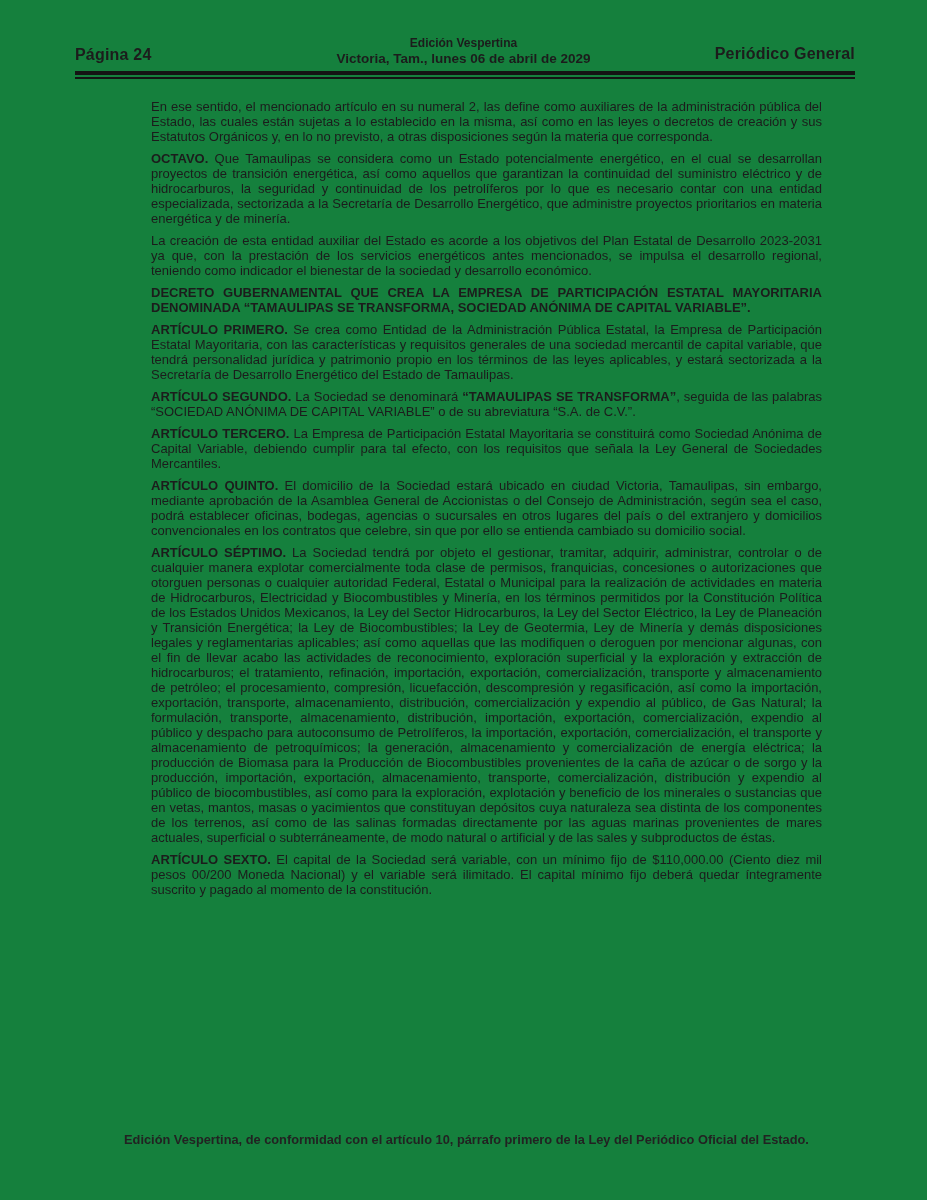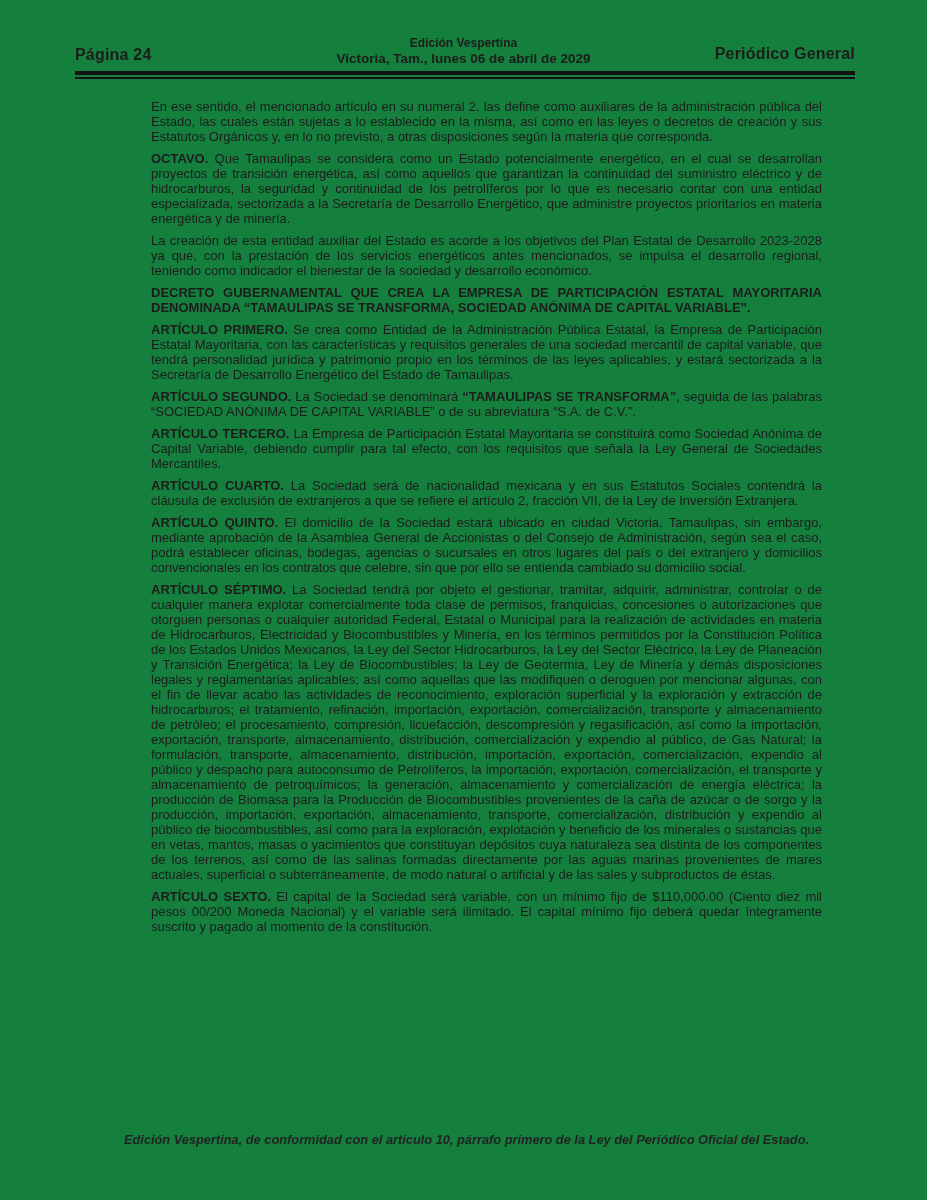--- a/index.html
+++ b/index.html
@@ -37,21 +37,21 @@
     text-align:justify;
     margin-left:34px;
   }
   .content p{margin:0 0 7px 0;}
   .content p.heading{font-weight:bold;}
   .content span.b{font-weight:bold;}
   
   .footer{
     position:absolute;left:0;right:0;top:1132px;
     text-align:center;
-    font-size:12.8px;font-style:italic;font-weight:bold;
+    font-size:12.8px;font-weight:bold;
     color:#222;
     padding-left:6px;
   }
 </style>
 </head>
 <body>
 
 <div class="page">
 
   <div class="h-left">Página 24</div>
@@ -64,26 +64,25 @@
   <div class="h-right">Periódico General</div>
 
   <div class="rule">
     <div class="a"></div>
     <div class="b"></div>
   </div>
 
   <div class="content">
       <p><span>En ese sentido, el mencionado artículo en su numeral 2, las define como auxiliares de la administración pública del Estado, las cuales están sujetas a lo establecido en la misma, así como en las leyes o decretos de creación y sus Estatutos Orgánicos y, en lo no previsto, a otras disposiciones según la materia que corresponda.</span></p>
       <p><span class="b">OCTAVO.</span><span> Que Tamaulipas se considera como un Estado potencialmente energético, en el cual se desarrollan proyectos de transición energética, así como aquellos que garantizan la continuidad del suministro eléctrico y de hidrocarburos, la seguridad y continuidad de los petrolíferos por lo que es necesario contar con una entidad especializada, sectorizada a la Secretaría de Desarrollo Energético, que administre proyectos prioritarios en materia energética y de minería.</span></p>
-      <p><span>La creación de esta entidad auxiliar del Estado es acorde a los objetivos del Plan Estatal de Desarrollo 2023-2028 ya que, con la prestación de los servicios energéticos antes mencionados, se impulsa el desarrollo regional, teniendo como indicador el bienestar de la sociedad y desarrollo económico.</span></p>
+      <p><span>La creación de esta entidad auxiliar del Estado es acorde a los objetivos del Plan Estatal de Desarrollo 2023-2031 ya que, con la prestación de los servicios energéticos antes mencionados, se impulsa el desarrollo regional, teniendo como indicador el bienestar de la sociedad y desarrollo económico.</span></p>
       <p class="heading"><span class="b">DECRETO GUBERNAMENTAL QUE CREA LA EMPRESA DE PARTICIPACIÓN ESTATAL MAYORITARIA DENOMINADA “TAMAULIPAS SE TRANSFORMA, SOCIEDAD ANÓNIMA DE CAPITAL VARIABLE”.</span></p>
       <p><span class="b">ARTÍCULO PRIMERO.</span><span> Se crea como Entidad de la Administración Pública Estatal, la Empresa de Participación Estatal Mayoritaria, con las características y requisitos generales de una sociedad mercantil de capital variable, que tendrá personalidad jurídica y patrimonio propio en los términos de las leyes aplicables, y estará sectorizada a la Secretaría de Desarrollo Energético del Estado de Tamaulipas.</span></p>
       <p><span class="b">ARTÍCULO SEGUNDO.</span><span> La Sociedad se denominará </span><span class="b">“TAMAULIPAS SE TRANSFORMA”</span><span>, seguida de las palabras “SOCIEDAD ANÓNIMA DE CAPITAL VARIABLE” o de su abreviatura “S.A. de C.V.”.</span></p>
       <p><span class="b">ARTÍCULO TERCERO.</span><span> La Empresa de Participación Estatal Mayoritaria se constituirá como Sociedad Anónima de Capital Variable, debiendo cumplir para tal efecto, con los requisitos que señala la Ley General de Sociedades Mercantiles.</span></p>
-      <p><span class="b">ARTÍCULO CUARTO.</span><span> La Sociedad será de nacionalidad mexicana y en sus Estatutos Sociales contendrá la cláusula de exclusión de extranjeros a que se refiere el artículo 2, fracción VII, de la Ley de Inversión Extranjera.</span></p>
       <p><span class="b">ARTÍCULO QUINTO.</span><span> El domicilio de la Sociedad estará ubicado en ciudad Victoria, Tamaulipas, sin embargo, mediante aprobación de la Asamblea General de Accionistas o del Consejo de Administración, según sea el caso, podrá establecer oficinas, bodegas, agencias o sucursales en otros lugares del país o del extranjero y domicilios convencionales en los contratos que celebre, sin que por ello se entienda cambiado su domicilio social.</span></p>
       <p><span class="b">ARTÍCULO SÉPTIMO.</span><span> La Sociedad tendrá por objeto el gestionar, tramitar, adquirir, administrar, controlar o de cualquier manera explotar comercialmente toda clase de permisos, franquicias, concesiones o autorizaciones que otorguen personas o cualquier autoridad Federal, Estatal o Municipal para la realización de actividades en materia de Hidrocarburos, Electricidad y Biocombustibles y Minería, en los términos permitidos por la Constitución Política de los Estados Unidos Mexicanos, la Ley del Sector Hidrocarburos, la Ley del Sector Eléctrico, la Ley de Planeación y Transición Energética; la Ley de Biocombustibles; la Ley de Geotermia, Ley de Minería y demás disposiciones legales y reglamentarias aplicables; así como aquellas que las modifiquen o deroguen por mencionar algunas, con el fin de llevar acabo las actividades de reconocimiento, exploración superficial y la exploración y extracción de hidrocarburos; el tratamiento, refinación, importación, exportación, comercialización, transporte y almacenamiento de petróleo; el procesamiento, compresión, licuefacción, descompresión y regasificación, así como la importación, exportación, transporte, almacenamiento, distribución, comercialización y expendio al público, de Gas Natural; la formulación, transporte, almacenamiento, distribución, importación, exportación, comercialización, expendio al público y despacho para autoconsumo de Petrolíferos, la importación, exportación, comercialización, el transporte y almacenamiento de petroquímicos; la generación, almacenamiento y comercialización de energía eléctrica; la producción de Biomasa para la Producción de Biocombustibles provenientes de la caña de azúcar o de sorgo y la producción, importación, exportación, almacenamiento, transporte, comercialización, distribución y expendio al público de biocombustibles, así como para la exploración, explotación y beneficio de los minerales o sustancias que en vetas, mantos, masas o yacimientos que constituyan depósitos cuya naturaleza sea distinta de los componentes de los terrenos, así como de las salinas formadas directamente por las aguas marinas provenientes de mares actuales, superficial o subterráneamente, de modo natural o artificial y de las sales y subproductos de éstas.</span></p>
       <p><span class="b">ARTÍCULO SEXTO.</span><span> El capital de la Sociedad será variable, con un mínimo fijo de $110,000.00 (Ciento diez mil pesos 00/200 Moneda Nacional) y el variable será ilimitado. El capital mínimo fijo deberá quedar íntegramente suscrito y pagado al momento de la constitución.</span></p>
     </div>
 
   <div class="footer">Edición Vespertina, de conformidad con el artículo 10, párrafo primero de la Ley del Periódico Oficial del Estado.</div>
 
 </div>
 
 </body></html>

